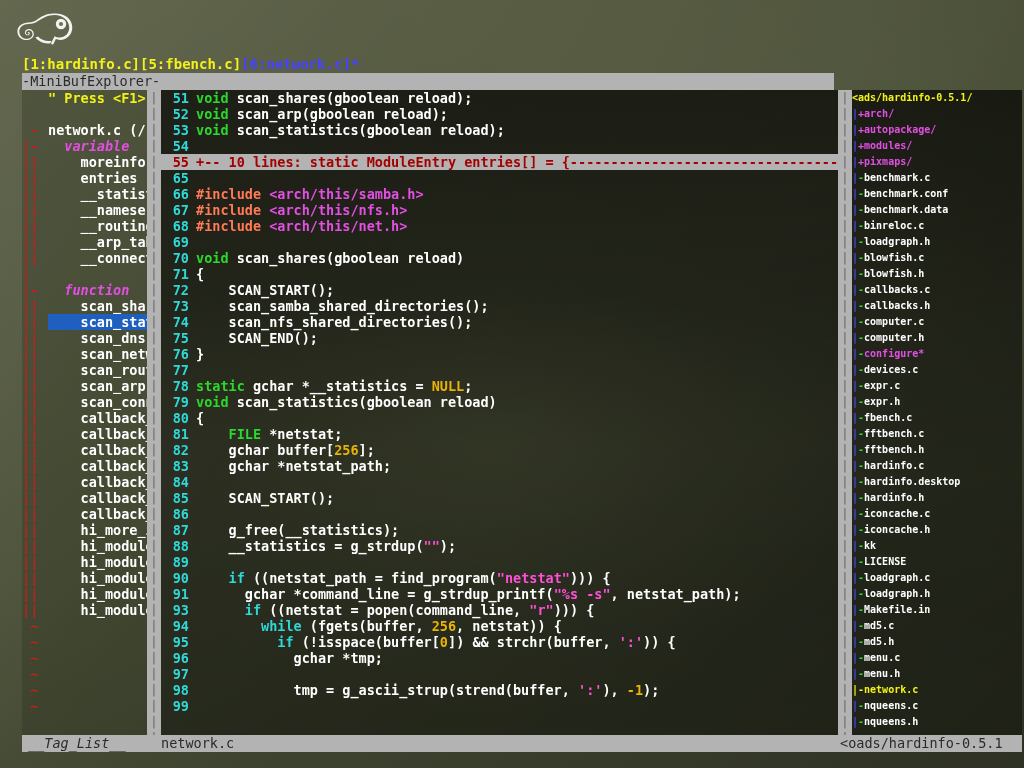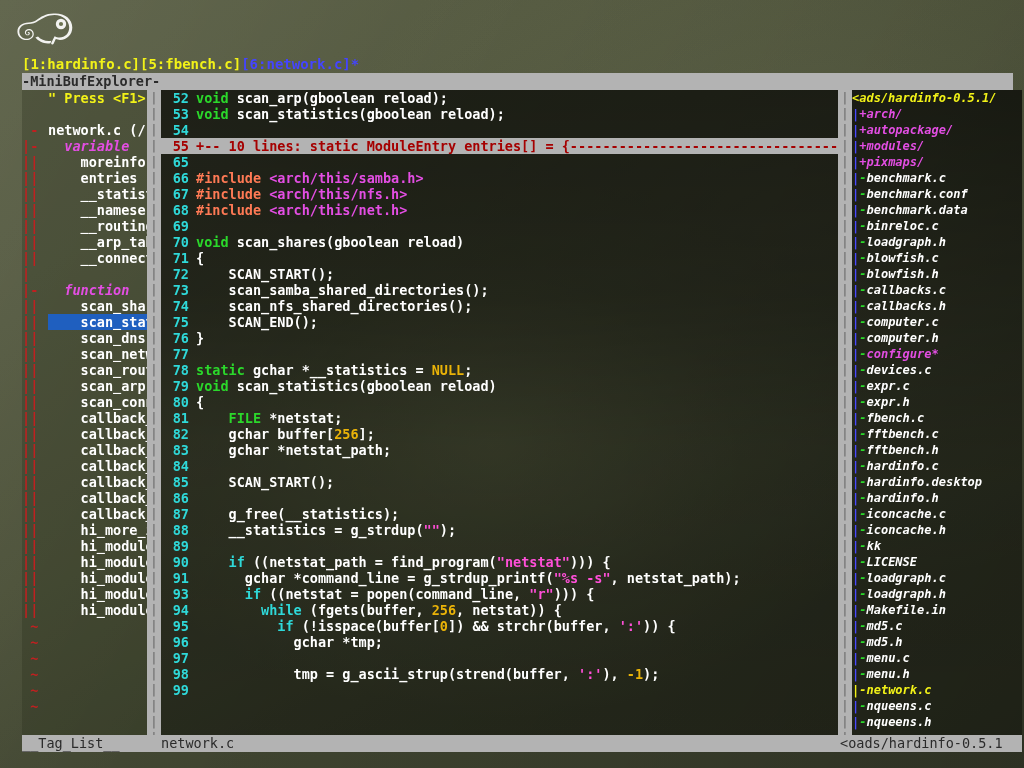--- a/index.html
+++ b/index.html
@@ -25,23 +25,23 @@
   #logo{position:absolute;left:14px;top:8px;width:64px;height:44px;}
   
   #vim{position:absolute;left:0;top:55px;width:1024px;height:699px;}
   .tabline{
     height:18px;line-height:18px;font-size:14px;
     padding-left:22px;letter-spacing:0px;white-space:pre;
   }
   .tb-y{color:#f2f218;font-weight:bold;}
   .tb-b{color:#4444ff;font-weight:bold;}
   .mbe{
-    position:absolute;left:22px;top:18px;width:991px;height:17px;
+    position:absolute;left:22px;top:18px;width:812px;height:17px;
     background:#b3b3b3;color:#2b2b2b;font-size:13.5px;line-height:17px;
-    white-space:pre;overflow:hidden;font-weight:bold;
+    white-space:pre;overflow:hidden;font-weight:normal;
   }
   #panes{position:absolute;left:22px;top:35px;width:1000px;height:645px;display:flex;}
   
   .sep-col{
     width:14px;flex:none;background:#b3b3b3;color:#6b6b6b;
     font-size:13px;line-height:16px;text-align:center;overflow:hidden;white-space:pre;
   }
   #taglist{
     width:125px;flex:none;position:relative;overflow:hidden;
     background:rgba(40,46,26,0.30);
@@ -67,36 +67,36 @@
   .tx{color:#ffffff;font-weight:bold;}
   .ty{color:#2bd82b;font-weight:bold;}      
   .num{color:#eab308;font-weight:bold;}     
   .str{color:#ff4fd8;font-weight:bold;}     
   .cond{color:#2fd8d8;font-weight:bold;}    
   
   #tree{
     width:170px;flex:none;position:relative;overflow:hidden;background:rgba(18,20,12,0.55);
   }
   #tree .topshade{position:absolute;inset:0;background:linear-gradient(180deg, rgba(0,0,0,0.45) 0%, rgba(0,0,0,0.28) 28%, rgba(0,0,0,0.06) 60%, rgba(0,0,0,0.0) 100%);pointer-events:none;}
-  .tr{height:16px;line-height:16px;font-size:12px;white-space:pre;overflow:hidden;position:relative;font-style:italic;}
+  .tr{height:16px;line-height:16px;font-size:10px;white-space:pre;overflow:hidden;position:relative;}
   .tr-root{color:#f2f218;font-weight:bold;}
   .tr-bar{color:#4a4aff;font-weight:bold;}
   .tr-dir{color:#e34ee3;font-weight:bold;}
   .tr-dash{color:#2bd82b;font-weight:bold;}
   .tr-file{color:#ffffff;font-weight:bold;}
   .tr-exec{color:#e34ee3;font-weight:bold;}
   .tr-cur{color:#f2f218;font-weight:bold;}
   .tr-cur .tr-bar{color:#f2f218;}
   
   #status{
     position:absolute;left:22px;top:680px;width:1000px;height:17px;
     background:#b3b3b3;color:#2b2b2b;font-size:13.5px;line-height:17px;
     white-space:pre;overflow:hidden;
   }
-  #status .s1{display:inline-block;width:125px;box-sizing:border-box;}
+  #status .s1{display:inline-block;width:125px;padding-left:6px;box-sizing:border-box;font-style:italic;}
   #status .s2{display:inline-block;width:663px;padding-left:14px;box-sizing:border-box;}
   #status .s3{display:inline-block;margin-left:30px;}
 </style>
 </head>
 <body>
 
 <div id="wallpaper"></div>
 
 <svg id="logo" viewBox="0 0 64 44" xmlns="http://www.w3.org/2000/svg">
   <path fill="#f2f2f0" d="M39.5 5.5c-7.6 0-13.2 3.6-16.6 6.3-2.5 2-5.4 2.7-8.5 2.7-6 0-11 3.6-11 8.9 0 5.2 4.2 8.6 9 8.6 4.1 0 7.4-2.6 7.4-6.1 0-3-2.3-5-4.9-5-2.2 0-4 1.5-4 3.5 0 1.7 1.3 2.9 2.8 2.9 1.2 0 2.1-.8 2.1-1.8 0-.8-.6-1.4-1.3-1.4-.5 0-.9.3-1 .7.6-.2 1.2.2 1.2.8 0 .6-.5 1-1.1 1-.9 0-1.6-.8-1.6-1.8 0-1.4 1.3-2.5 2.9-2.5 2 0 3.6 1.6 3.6 3.7 0 2.7-2.6 4.8-5.9 4.8-3.9 0-7.3-2.9-7.3-7.3 0-4.5 4.1-7.5 9.3-7.5 3.6 0 6.9-.9 9.8-3.2C29.2 9.7 34 6.9 40.5 6.9c8.5 0 14.7 5.6 14.7 12.6 0 5.8-4.1 10-9.6 10-1.9 0-3.6-.5-5-1.3l-3.3 6.6c-.3.7-.1 1.3.6 1.6.7.3 1.4 0 1.7-.7l2.2-4.6c1.3.5 2.7.8 4.2.8 7 0 12.3-5.3 12.3-12.4 0-8.2-7.3-13.9-16.8-13.9z"></path>
@@ -193,20 +193,21 @@
 |
 |
 |
 |
 |
 </div>
 
     <div id="codepane">
       <div class="topshade"></div>
       <div id="codelines">
+          <div class="cl"><span class="ln">51</span><span class="kw">void</span><span class="tx"> scan_shares(gboolean reload);</span></div>
           <div class="cl"><span class="ln">52</span><span class="kw">void</span><span class="tx"> scan_arp(gboolean reload);</span></div>
           <div class="cl"><span class="ln">53</span><span class="kw">void</span><span class="tx"> scan_statistics(gboolean reload);</span></div>
           <div class="cl"><span class="ln">54</span></div>
           <div class="cl fold"><span class="ln">55</span><span>+-- 10 lines: static ModuleEntry entries[] = {-------------------------------------</span></div>
           <div class="cl"><span class="ln">65</span></div>
           <div class="cl"><span class="ln">66</span><span class="pp">#include</span><span class="tx"> </span><span class="inc">&lt;arch/this/samba.h&gt;</span></div>
           <div class="cl"><span class="ln">67</span><span class="pp">#include</span><span class="tx"> </span><span class="inc">&lt;arch/this/nfs.h&gt;</span></div>
           <div class="cl"><span class="ln">68</span><span class="pp">#include</span><span class="tx"> </span><span class="inc">&lt;arch/this/net.h&gt;</span></div>
           <div class="cl"><span class="ln">69</span></div>
           <div class="cl"><span class="ln">70</span><span class="kw">void</span><span class="tx"> scan_shares(gboolean reload)</span></div>

